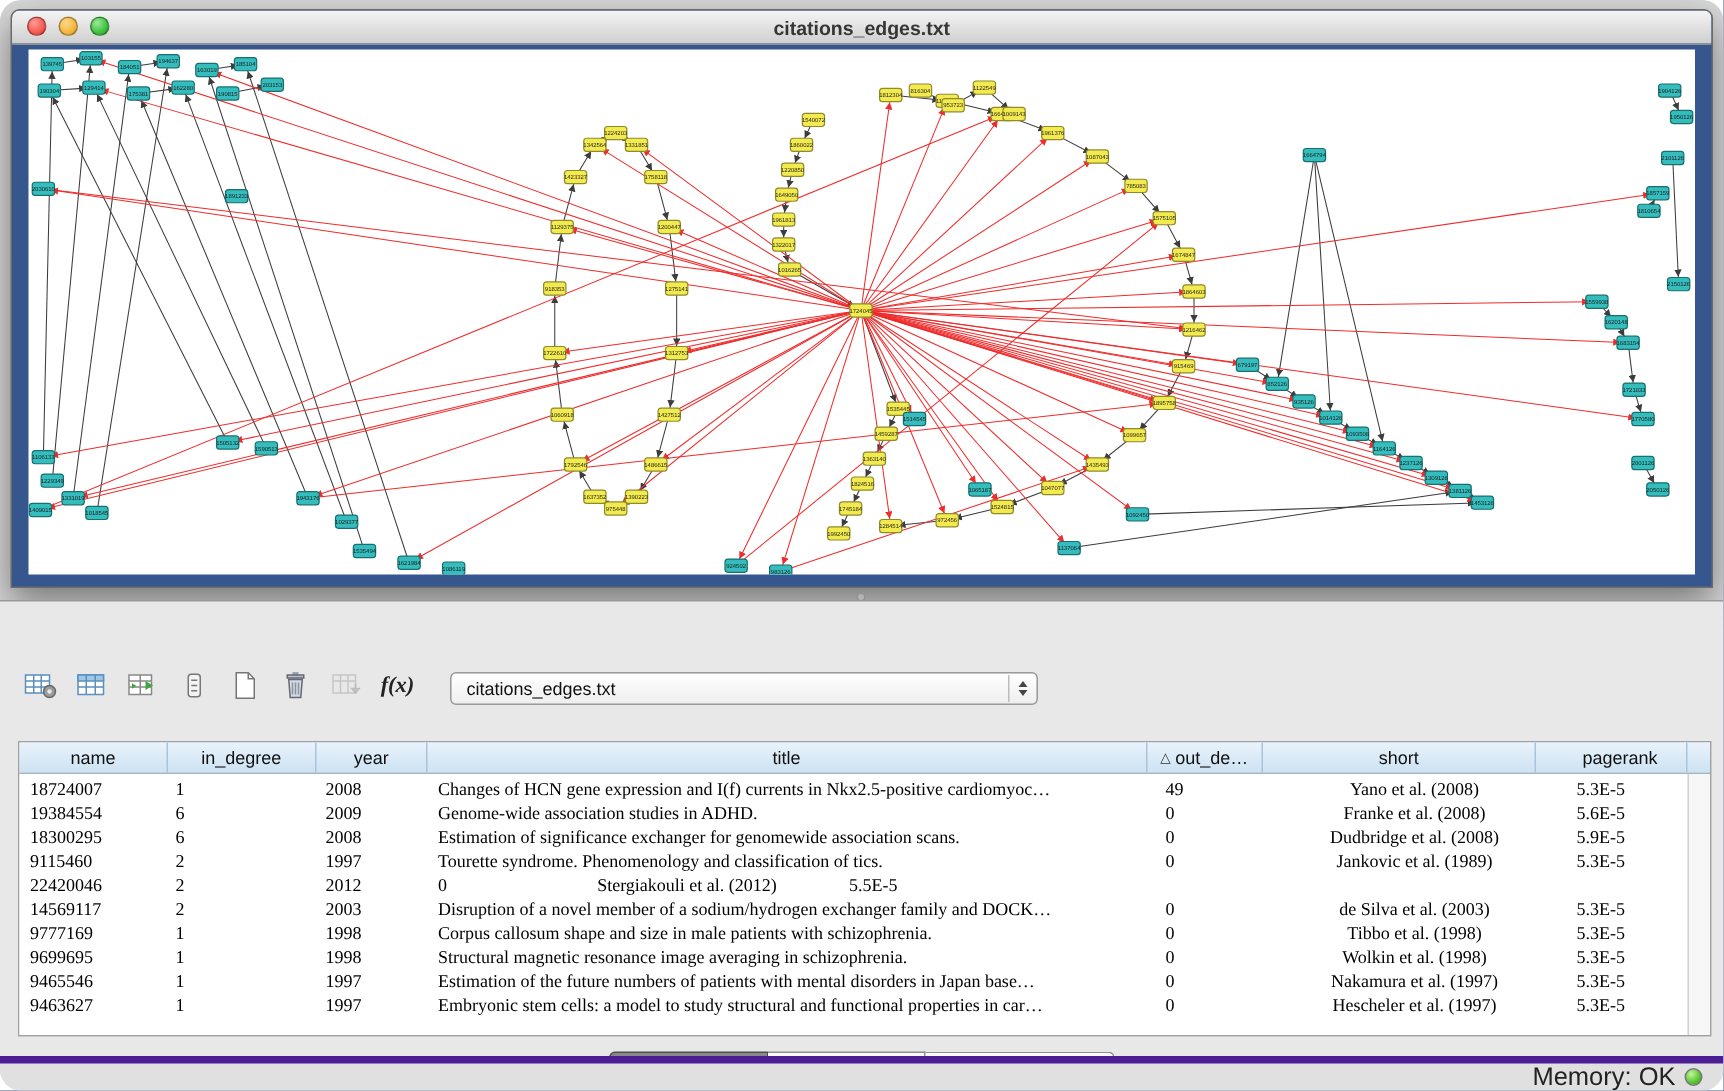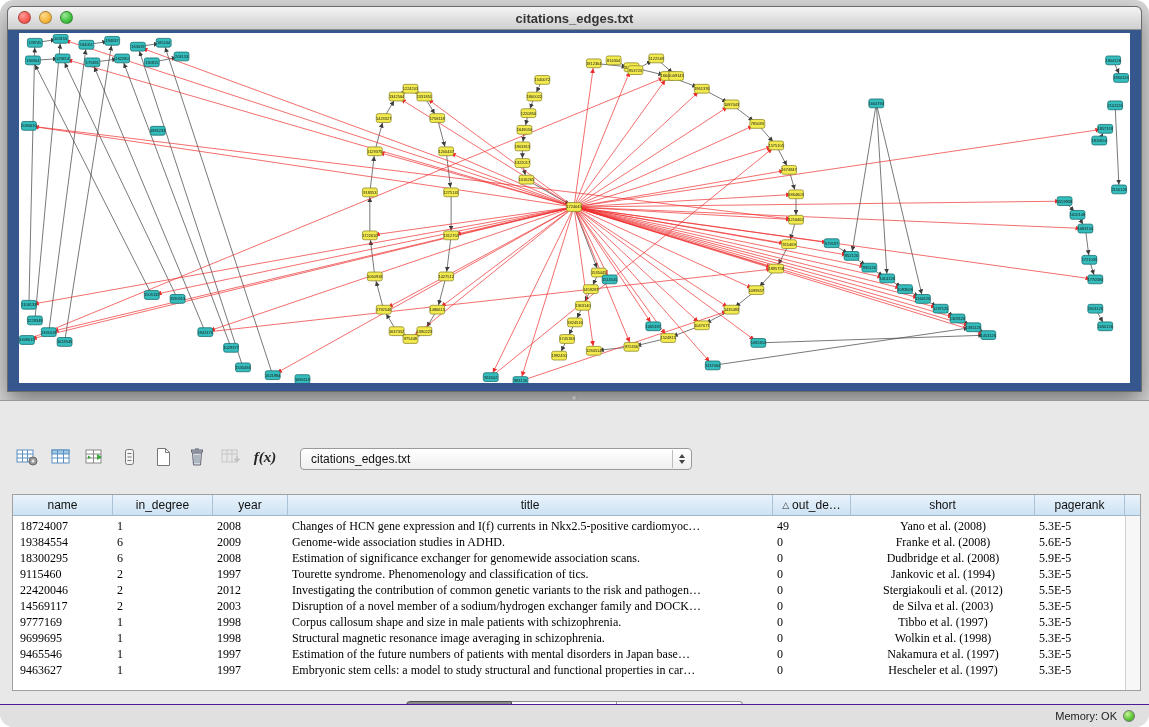--- a/index.html
+++ b/index.html
@@ -39,34 +39,34 @@
   .arr-up{width:0;height:0;border-left:3px solid transparent;border-right:3px solid transparent;border-bottom:4px solid #444;margin-bottom:2px;}
   .arr-dn{width:0;height:0;border-left:3px solid transparent;border-right:3px solid transparent;border-top:4px solid #444;}
 
   .table-wrap{position:relative;margin-left:12px;width:1127px;border:1px solid #a0a0a0;background:#fff;box-sizing:content-box;}
   .thead{display:flex;height:20px;background:linear-gradient(#e9f3fc,#cde2f2);border-bottom:1px solid #9fb6c9;padding-right:15px;}
   .th{box-sizing:border-box;border-right:1px solid #aac3d7;display:flex;align-items:center;justify-content:center;font-size:12px;color:#111;gap:3px;}
   .sort{font-size:9px;color:#333;}
   .tbody{height:172px;overflow:hidden;padding-top:2px;background:#fff;}
   .tr{display:flex;height:16px;line-height:16px;font-size:12px;color:#000;font-family:Liberation Serif, serif;}
   .td{box-sizing:border-box;padding:0 4px;white-space:nowrap;overflow:hidden;}
-  .c0{width:100px;} .c1{width:100px;} .c2{width:75px;} .c3{width:485px;} .c4{width:78px;} .c5{width:184px;} .c6{width:90px;}
+  .c0{width:100px;} .c1{width:100px;} .c2{width:75px;} .c3{width:485px;} .c4{width:78px;} .c5{width:184px;} .c6{width:90px;margin-left:12px;}
   .td.c0{padding-left:7px;}
   .td.c5{text-align:center;}
   .vscroll{position:absolute;right:0;top:21px;bottom:0;width:15px;background:#f7f7f7;border-left:1px solid #d2d2d2;box-sizing:border-box;}
 
   .tabs{display:flex;justify-content:center;margin-top:10px;}
   .tab{height:19px;line-height:19px;padding:0 12px;font-size:16px;border:1px solid #8f8f8f;border-left-width:0;
        background:linear-gradient(#fcfcfc,#e2e2e2);color:#111;}
   .tab:first-child{border-left-width:1px;border-radius:4px 0 0 4px;}
   .tab:last-child{border-radius:0 4px 4px 0;}
   .tab.active{background:linear-gradient(#8c8c8c,#5e5e5e);color:#fff;border-color:#4e4e4e;}
 
   .statusbar{position:absolute;left:0;bottom:0;width:100%;height:23px;display:flex;align-items:center;justify-content:flex-end;
-             padding-right:14px;box-sizing:border-box;font-size:11px;color:#222;gap:6px;background:#e0e0e0;border-top:1px solid #4c1d95;}
+             padding-right:14px;box-sizing:border-box;font-size:17px;color:#222;gap:6px;background:#e0e0e0;border-top:5px solid #4c1d95;}
   .memdot{width:12px;height:12px;border-radius:50%;background:radial-gradient(circle at 35% 30%,#c4f59a,#59c431 60%,#3f9c1f);
           border:1px solid #777;box-sizing:border-box;}
 </style>
 </head>
 <body>
 
 <div class="page">
 
   <div class="window">
     <div class="titlebar">
@@ -582,48 +582,47 @@
               <div class="td c4">0</div>
               <div class="td c5">Dudbridge et al. (2008)</div>
               <div class="td c6">5.9E-5</div>
             </div>
             <div class="tr">
               <div class="td c0">9115460</div>
               <div class="td c1">2</div>
               <div class="td c2">1997</div>
               <div class="td c3">Tourette syndrome. Phenomenology and classification of tics.</div>
               <div class="td c4">0</div>
-              <div class="td c5">Jankovic et al. (1994)</div>
+              <div class="td c5">Jankovic et al. (1989)</div>
               <div class="td c6">5.3E-5</div>
             </div>
             <div class="tr">
               <div class="td c0">22420046</div>
               <div class="td c1">2</div>
               <div class="td c2">2012</div>
-              <div class="td c3">Investigating the contribution of common genetic variants to the risk and pathogen…</div>
               <div class="td c4">0</div>
               <div class="td c5">Stergiakouli et al. (2012)</div>
               <div class="td c6">5.5E-5</div>
             </div>
             <div class="tr">
               <div class="td c0">14569117</div>
               <div class="td c1">2</div>
               <div class="td c2">2003</div>
               <div class="td c3">Disruption of a novel member of a sodium/hydrogen exchanger family and DOCK…</div>
               <div class="td c4">0</div>
               <div class="td c5">de Silva et al. (2003)</div>
               <div class="td c6">5.3E-5</div>
             </div>
             <div class="tr">
               <div class="td c0">9777169</div>
               <div class="td c1">1</div>
               <div class="td c2">1998</div>
               <div class="td c3">Corpus callosum shape and size in male patients with schizophrenia.</div>
               <div class="td c4">0</div>
-              <div class="td c5">Tibbo et al. (1997)</div>
+              <div class="td c5">Tibbo et al. (1998)</div>
               <div class="td c6">5.3E-5</div>
             </div>
             <div class="tr">
               <div class="td c0">9699695</div>
               <div class="td c1">1</div>
               <div class="td c2">1998</div>
               <div class="td c3">Structural magnetic resonance image averaging in schizophrenia.</div>
               <div class="td c4">0</div>
               <div class="td c5">Wolkin et al. (1998)</div>
               <div class="td c6">5.3E-5</div>

